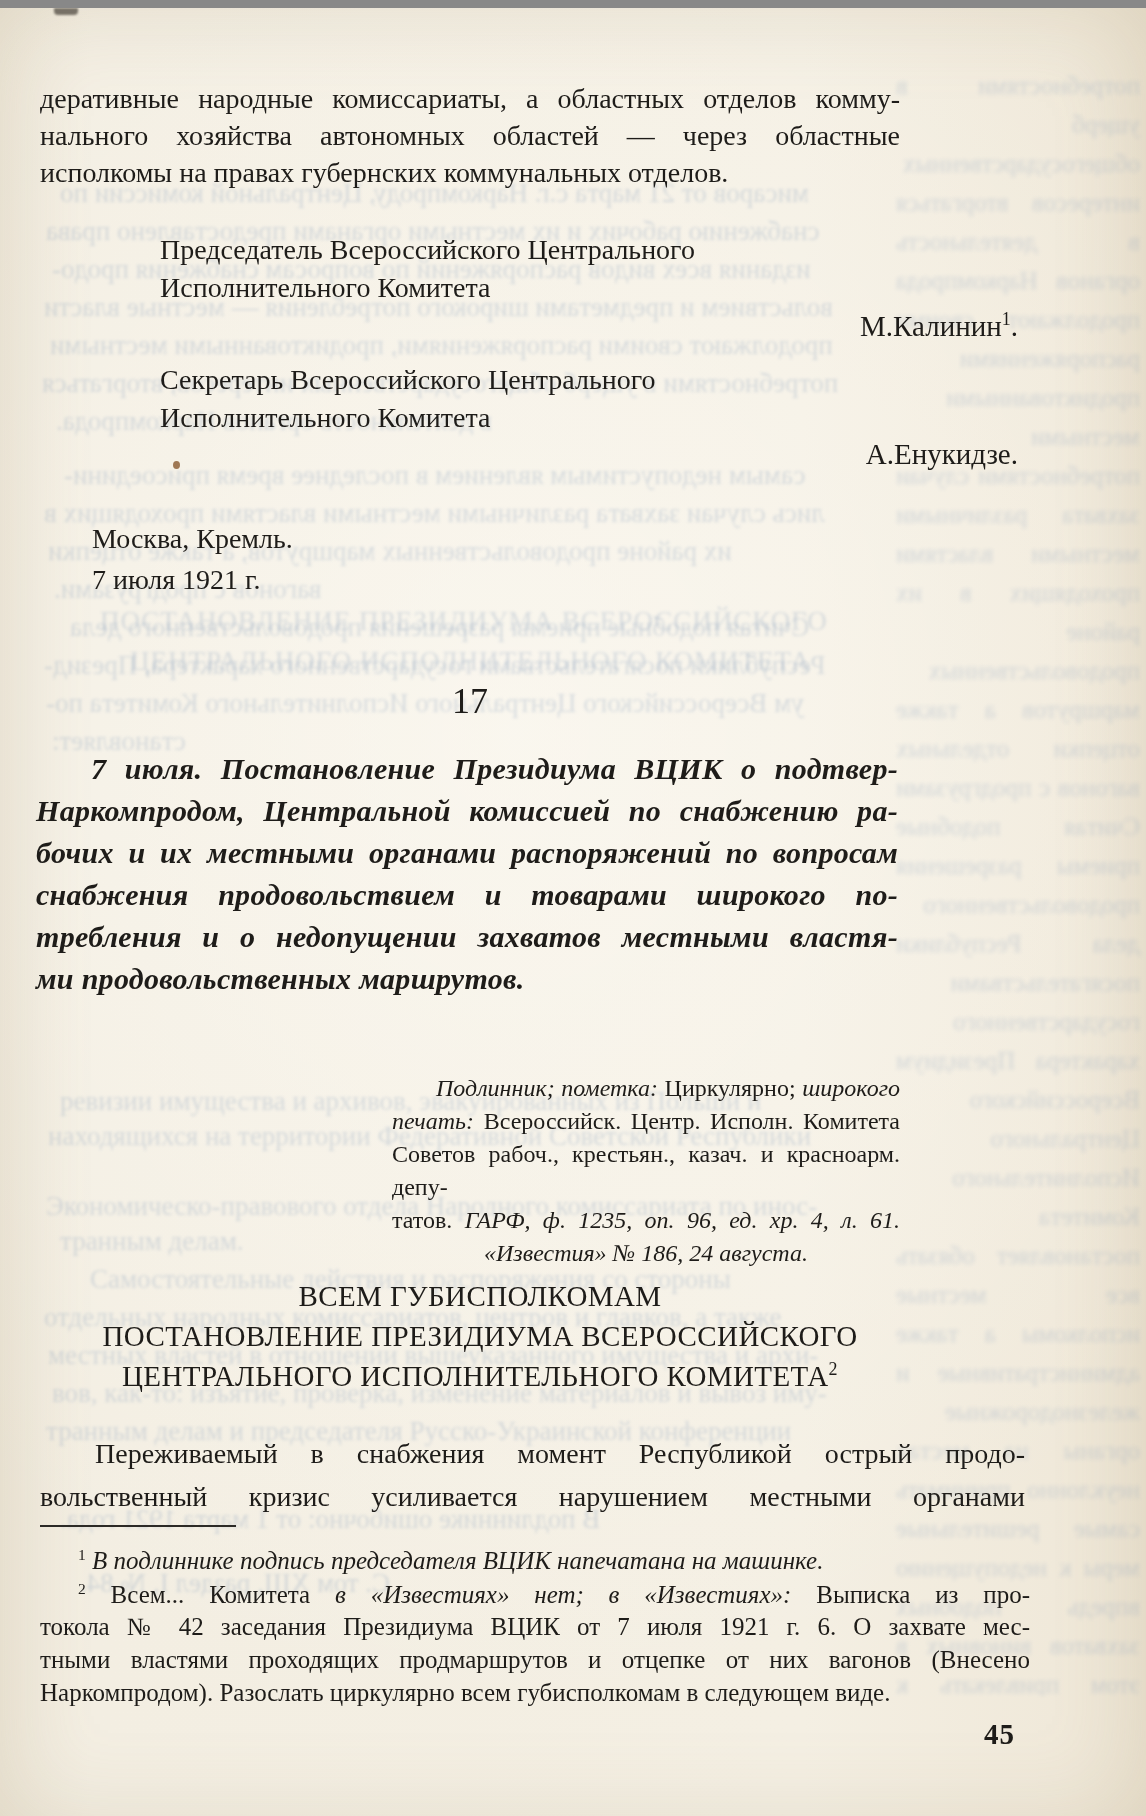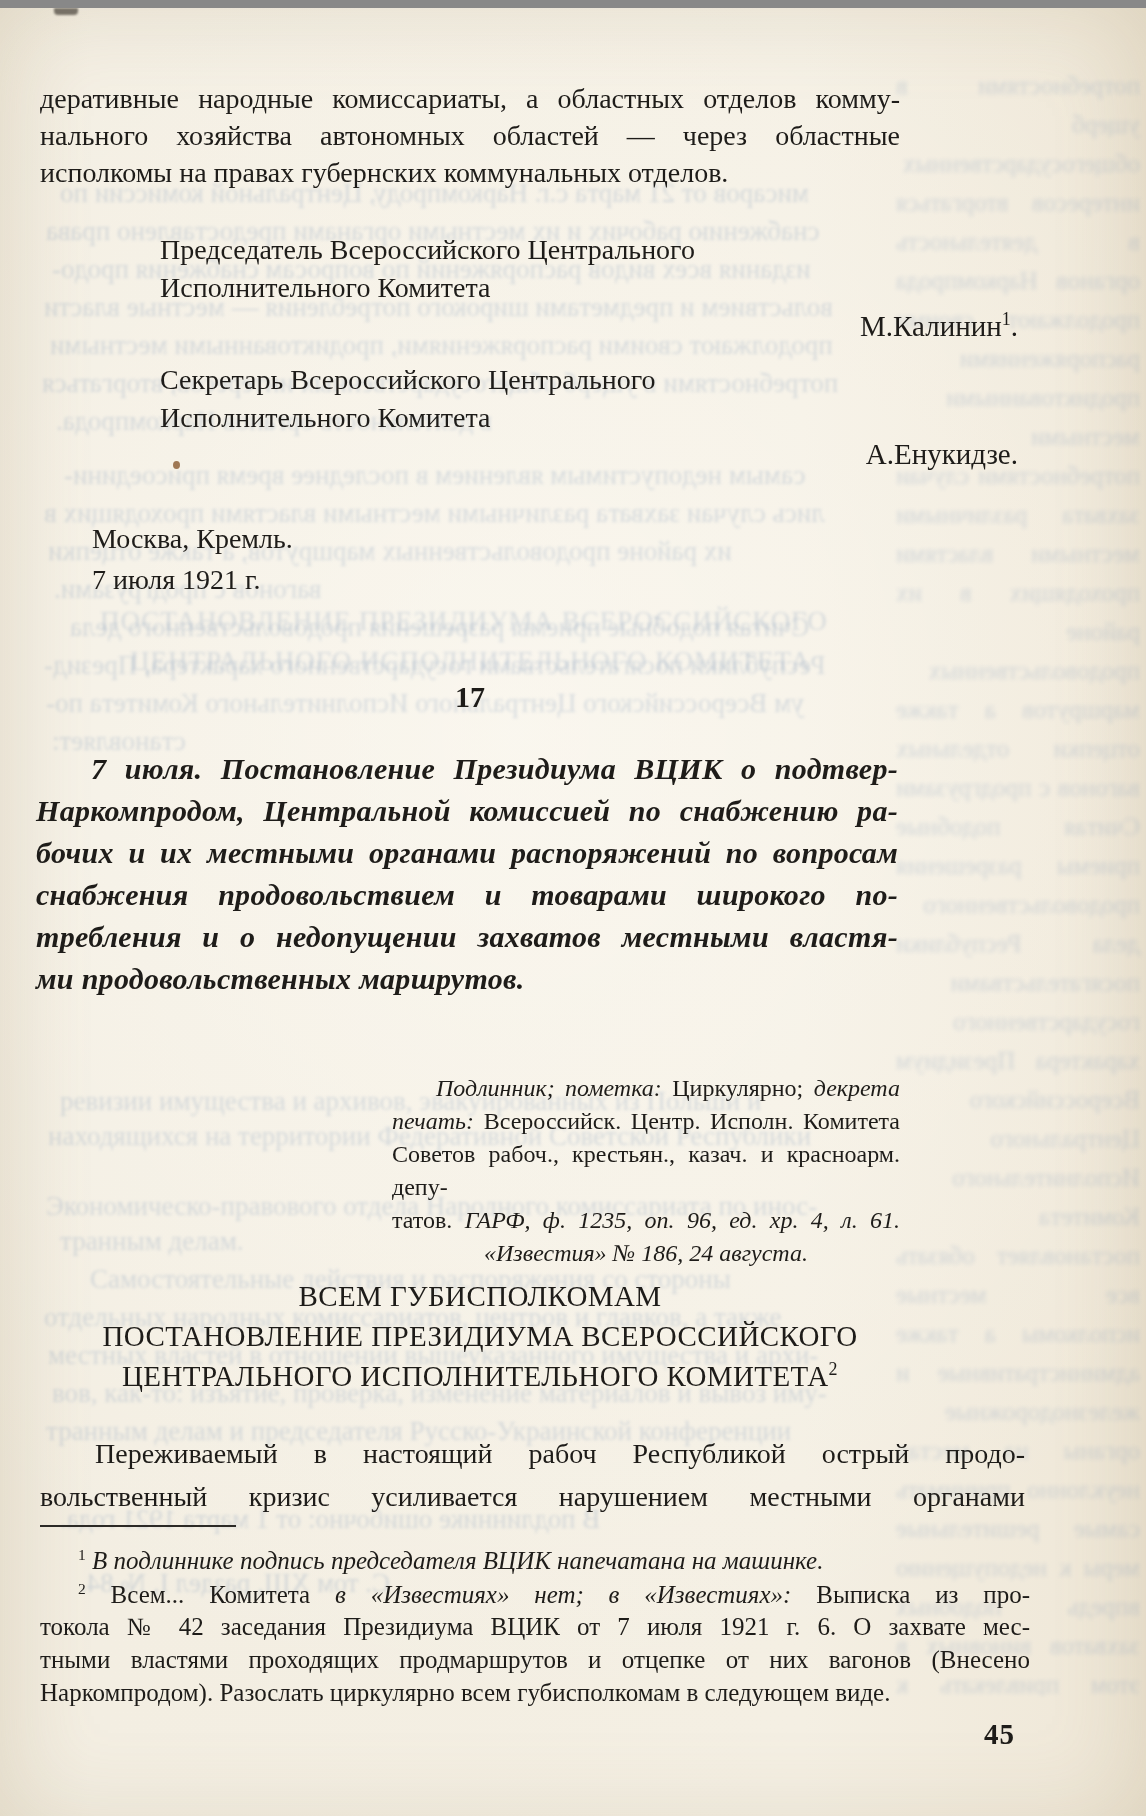--- a/index.html
+++ b/index.html
@@ -48,21 +48,21 @@
   #para1{left:40px;top:72px;width:860px;font-size:28px;line-height:37px;}
 
   .sig-line{left:160px;width:760px;font-size:28px;}
   #sig1-l1{top:226px;} #sig1-l2{top:264px;}
   #sig2-l1{top:356px;} #sig2-l2{top:394px;}
   .sig-name{left:160px;top:0;width:858px;font-size:29px;text-align:right;}
   #sig-name1{top:302px;} #sig-name2{top:430px;}
 
   #dateline{left:92px;top:510px;font-size:28px;line-height:41px;}
 
-  #docnum{left:40px;top:672px;width:860px;text-align:center;font-size:30px;font-weight:700;}
+  #docnum{left:40px;top:672px;width:860px;text-align:center;font-size:36px;font-weight:400;}
 
   #abstract{left:36px;top:740px;width:862px;font-size:30px;line-height:42px;
     font-style:italic;font-weight:600;letter-spacing:.3px;}
   #abstract .line:first-child{text-indent:55px;}
 
   #source{left:392px;top:1064px;width:508px;font-size:24px;line-height:33px;}
   #source .line:first-child{text-indent:44px;}
   #source .line:last-child{text-align:center;text-align-last:center;}
   #source em{font-style:italic;}
   em.run{font-style:italic;} span.run{font-style:normal;}
@@ -148,35 +148,35 @@
   <div class="abs noJustLast" id="abstract">
       <div class="line">7 июля. Постановление Президиума ВЦИК о подтвер-</div>
       <div class="line">Наркомпродом, Центральной комиссией по снабжению ра-</div>
       <div class="line">бочих и их местными органами распоряжений по вопросам</div>
       <div class="line">снабжения продовольствием и товарами широкого по-</div>
       <div class="line">требления и о недопущении захватов местными властя-</div>
       <div class="line">ми продовольственных маршрутов.</div>
     </div>
 
   <div class="abs" id="source">
-      <div class="line"><em class="run">Подлинник; пометка: </em><span class="run">Циркулярно; </span><em class="run">декрета</em></div>
+      <div class="line"><em class="run">Подлинник; пометка: </em><span class="run">Циркулярно; </span><em class="run">широкого</em></div>
       <div class="line"><em class="run">печать: </em><span class="run">Всероссийск. Центр. Исполн. Комитета</span></div>
       <div class="line"><span class="run">Советов рабоч., крестьян., казач. и красноарм. депу-</span></div>
       <div class="line"><span class="run">татов. </span><em class="run">ГАРФ, ф. 1235, оп. 96, ед. хр. 4, л. 61.</em></div>
       <div class="line"><em class="run">«Известия» № 186, 24 августа.</em></div>
     </div>
 
   <div class="abs" id="heading">
     <div>ВСЕМ ГУБИСПОЛКОМАМ</div>
     <div>ПОСТАНОВЛЕНИЕ ПРЕЗИДИУМА ВСЕРОССИЙСКОГО</div>
     <div><span>ЦЕНТРАЛЬНОГО ИСПОЛНИТЕЛЬНОГО КОМИТЕТА</span><sup>2</sup></div>
   </div>
 
   <div class="abs" id="bodypara">
-      <div class="line">Переживаемый в настоящий рабоч Республикой острый продо-</div>
+      <div class="line">Переживаемый в снабжения момент Республикой острый продо-</div>
       <div class="line">вольственный кризис усиливается нарушением местными органами</div>
     </div>
 
   <div class="abs" id="fnrule"></div>
 
   <div class="abs fn" id="fn1"><sup>1</sup>&nbsp;<span><em class="run">В подлиннике подпись председателя ВЦИК напечатана на машинке.</em></span></div>
   <div class="abs fn" id="fn2-l1"><sup>2</sup>&nbsp;<span><span class="run">Всем... Комитета </span><em class="run">в «Известиях» нет; в «Известиях»: </em><span class="run">Выписка из про-</span></span></div>
   <div class="abs fn noJustLast" id="fn2-rest">
       <div class="line"><span class="run">токола № 42 заседания Президиума ВЦИК от 7 июля 1921 г. 6. О захвате мес-</span></div>
       <div class="line"><span class="run">тными властями проходящих продмаршрутов и отцепке от них вагонов (Внесено</span></div>

